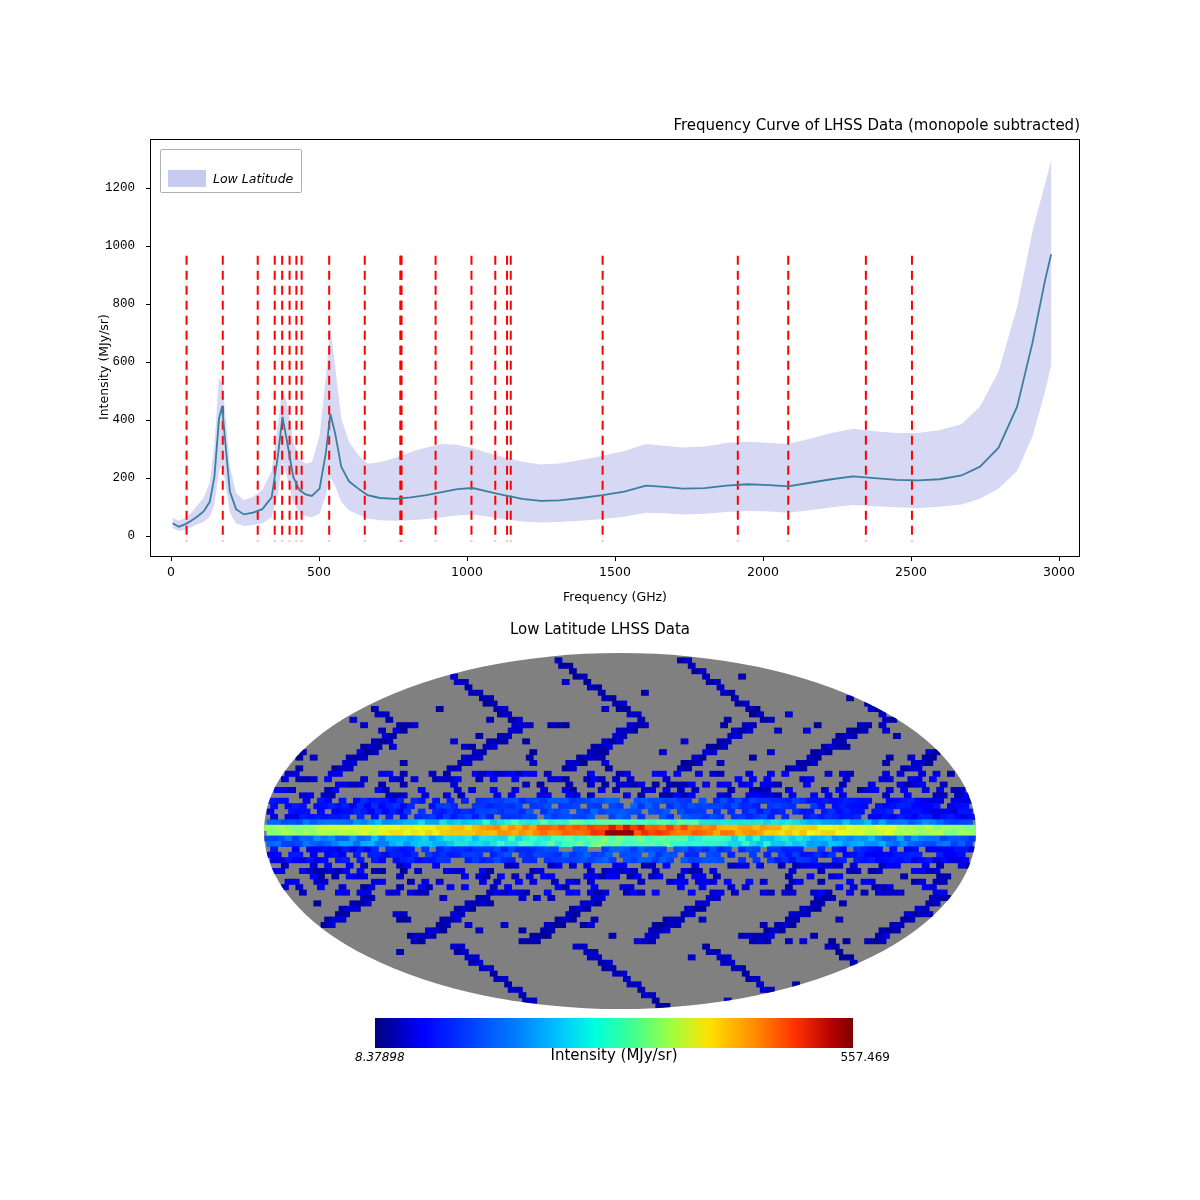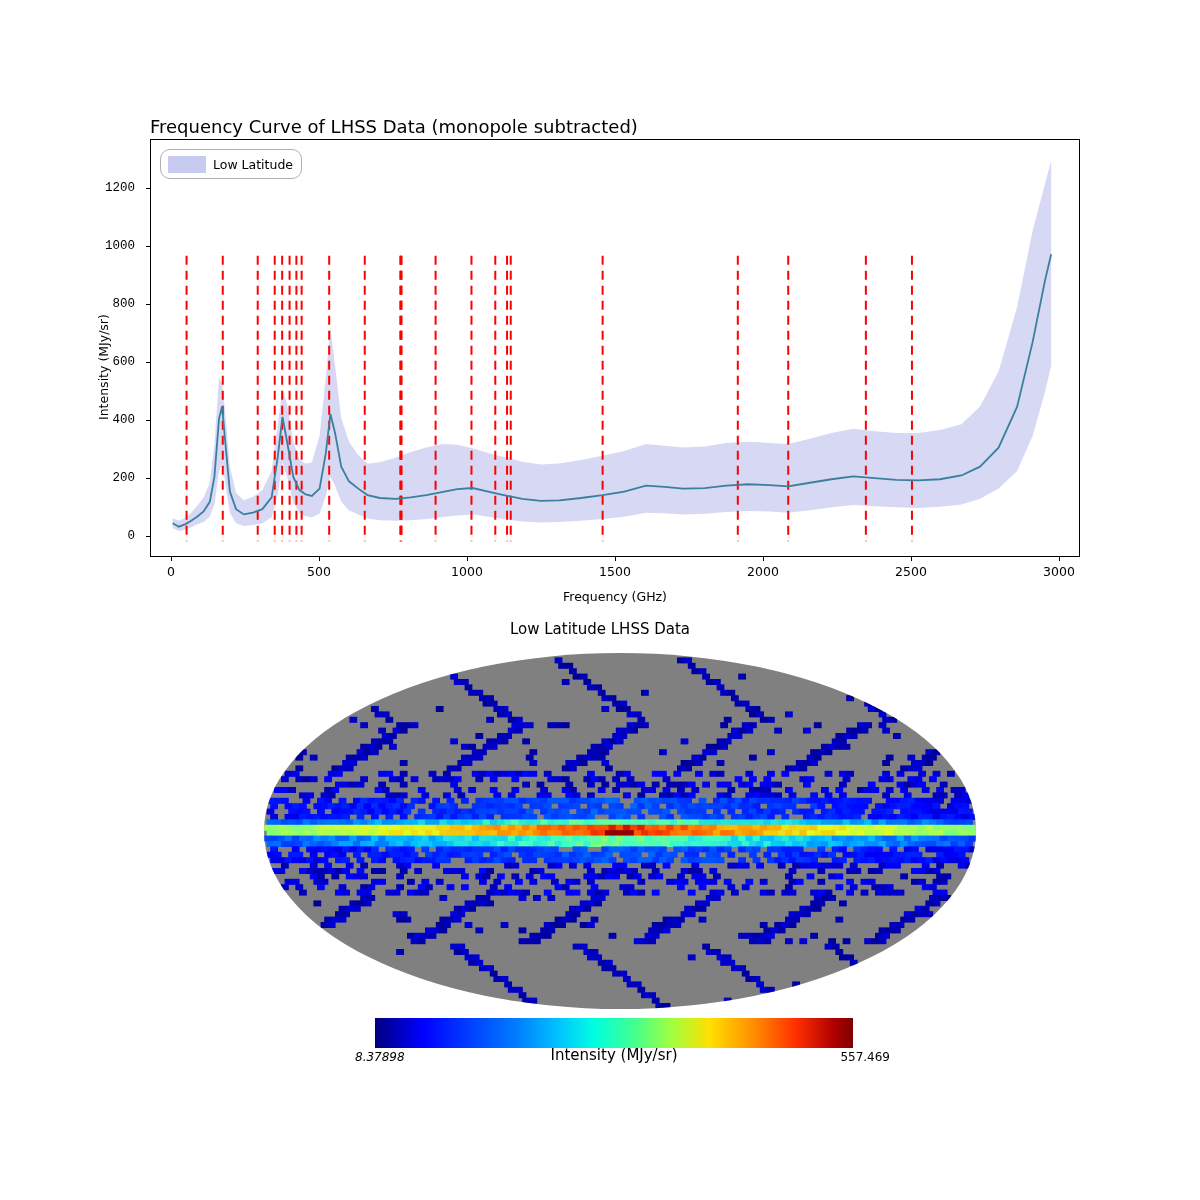--- a/index.html
+++ b/index.html
@@ -1,34 +1,34 @@
 <!DOCTYPE html>
 <html><head>
 <meta charset="utf-8">
 <style>
   html,body{margin:0;padding:0;background:#ffffff;}
   body{width:1200px;height:1200px;font-family:"DejaVu Sans", sans-serif;color:#000;}
   #root{position:relative;width:1200px;height:1200px;}
 
   
   #top-panel{position:absolute;left:0;top:0;width:1200px;height:620px;}
-  #top-title{position:absolute;left:150px;top:116px;width:930px;text-align:left;font-size:18px;}
+  #top-title{position:absolute;left:150px;top:116px;width:930px;text-align:right;font-size:15px;}
   #plot-frame{position:absolute;left:150px;top:139px;width:930px;height:418px;border:1px solid #000;box-sizing:border-box;background:#fff;overflow:hidden;}
   #plot-svg{position:absolute;left:0;top:0;}
 
   .tick-label{position:absolute;font-size:12.5px;color:#000;}
   .ytick{text-align:right;font-family:Liberation Mono, monospace;}
   .xtick{text-align:center;}
   .tickmark{position:absolute;background:#000;}
 
   #ylabel{position:absolute;font-size:12.5px;transform:rotate(-90deg);transform-origin:left top;white-space:nowrap;}
   #xlabel{position:absolute;font-size:12.5px;text-align:center;}
 
   #legend{position:absolute;left:160px;top:149px;border:1px solid #b0b0b0;background:#fff;
-          padding:6px 8px 5px 7px;display:flex;align-items:center;gap:7px;border-radius:10px;}
+          padding:20px 8px 5px 7px;display:flex;align-items:center;gap:7px;border-radius:2px;font-style:italic;}
   #legend-swatch{width:36px;height:15px;background:#c8cbf0;border:1px solid #c8cbf0;}
   #legend-label{font-size:12.5px;}
 
   
   #map-title{position:absolute;left:0;top:620px;width:1200px;text-align:center;font-size:15px;}
   #map-wrap{position:absolute;left:263px;top:652px;width:714px;height:358px;}
   #map-svg{position:absolute;left:0;top:0;}
 
   
   #cbar{position:absolute;left:375px;top:1018px;width:478px;height:30px;}

